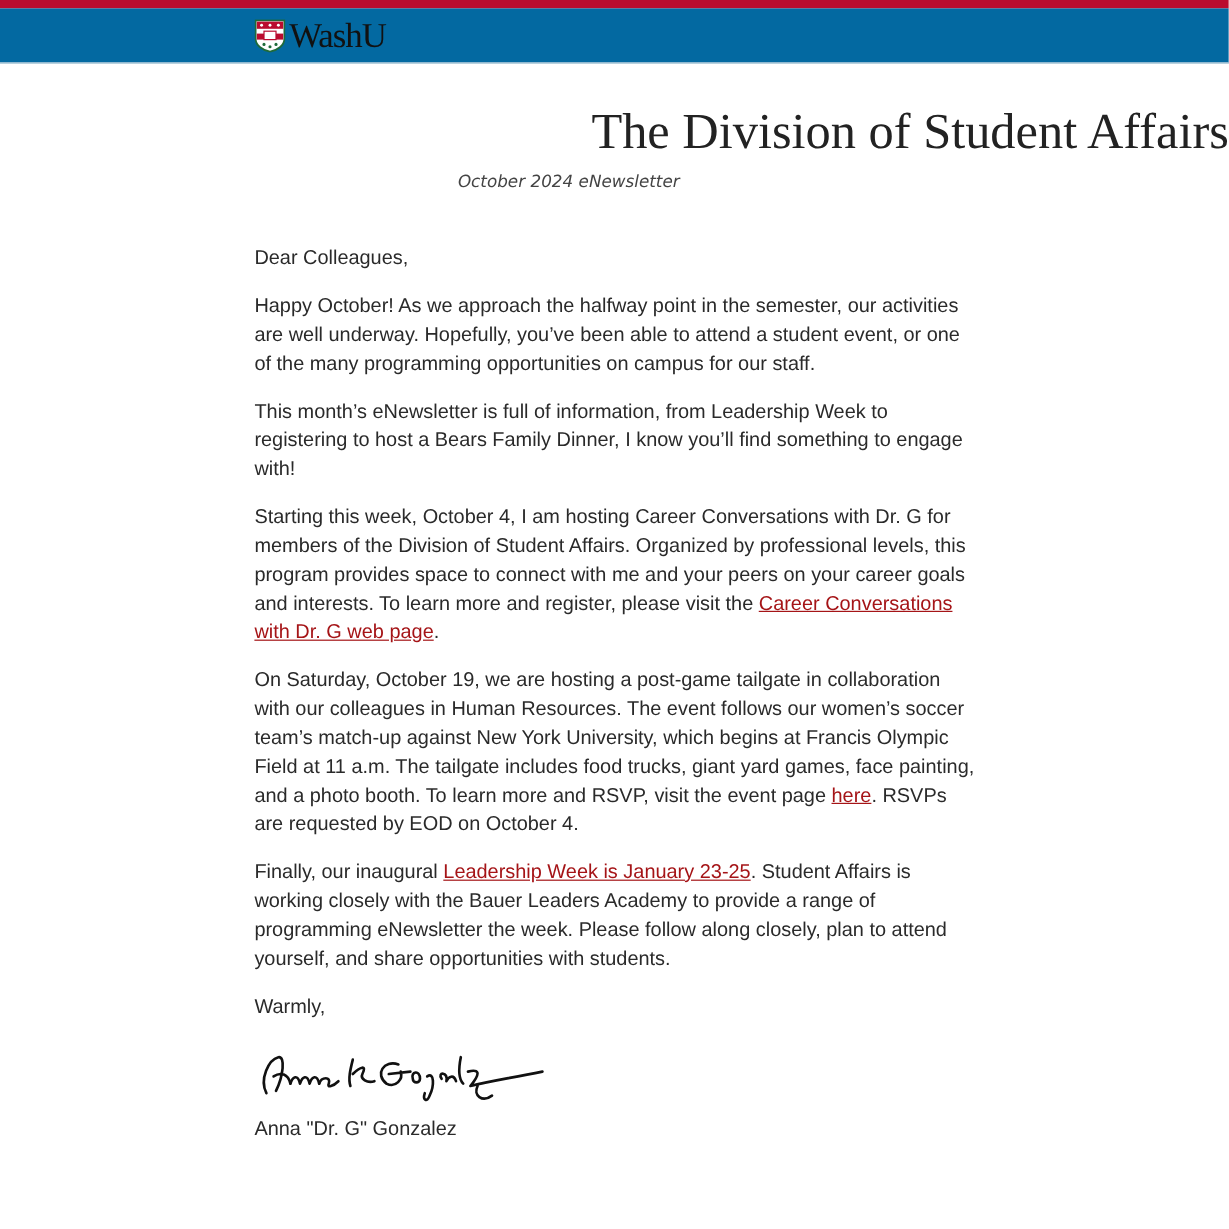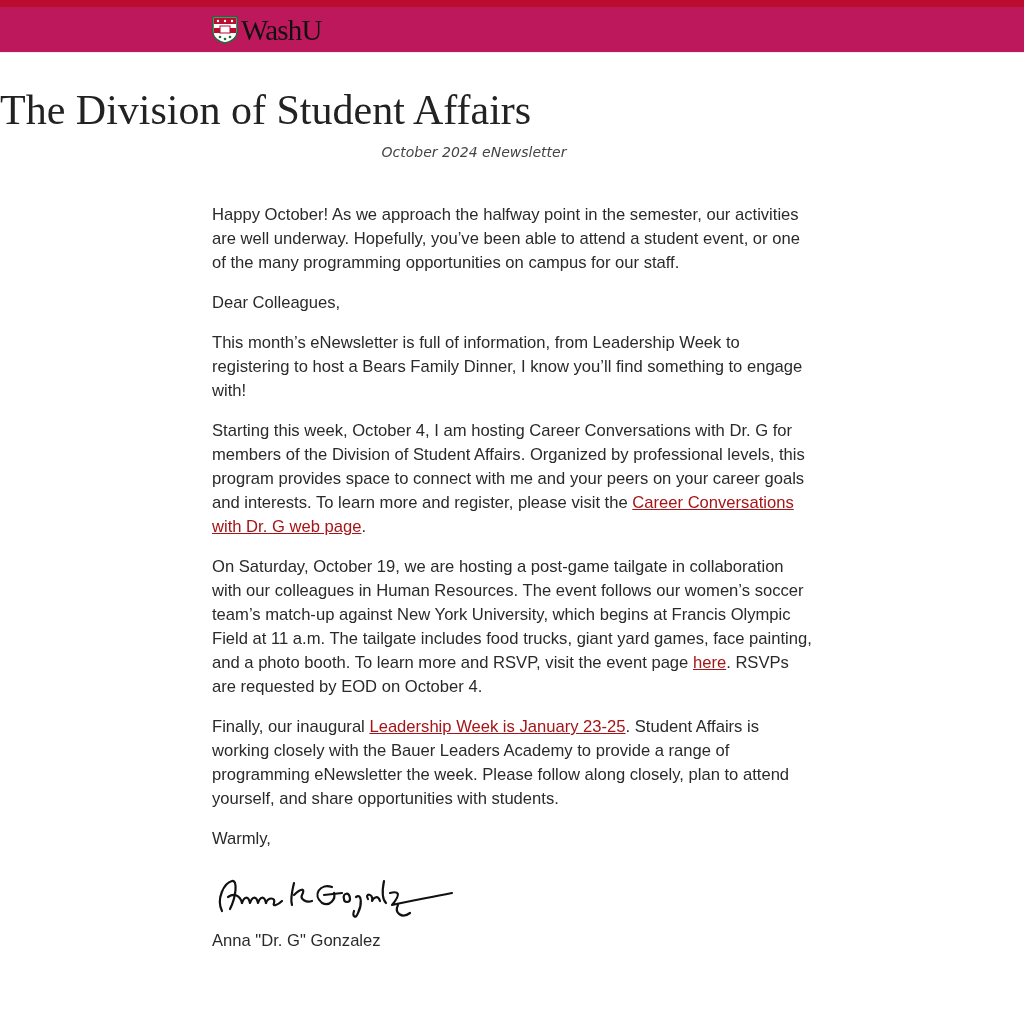--- a/index.html
+++ b/index.html
@@ -1,22 +1,22 @@
 <!DOCTYPE html>
 <html><head>
   <meta charset="utf-8">
   <style>
     html, body { margin: 0; padding: 0; background: #ffffff; }
     body { width: 1024px; height: 1024px; overflow: hidden; position: relative; }
     .top-bar { height: 7px; background: #ba0c2f; }
-    .header { height: 45px; background: #be185d; border-bottom: 1px solid #efefef; position: relative; }
+    .header { height: 45px; background: #0369a1; border-bottom: 1px solid #efefef; position: relative; }
     .logo { position: absolute; left: 212px; top: 9px; display: flex; align-items: center; }
     .logo-shield { width: 26px; height: 28px; display: block; }
     .logo-text { font-family: "Liberation Serif", "DejaVu Serif", serif; font-size: 29px; color: #111; margin-left: 3px; letter-spacing: -0.8px; line-height: 28px; }
-    .title { position: absolute; top: 84px; left: 0; width: 1024px; text-align: left; font-family: "Liberation Serif", "DejaVu Serif", serif; font-size: 42px; color: #222; margin: 0; font-weight: normal; line-height: 52px; }
+    .title { position: absolute; top: 84px; left: 0; width: 1024px; text-align: right; font-family: "Liberation Serif", "DejaVu Serif", serif; font-size: 42px; color: #222; margin: 0; font-weight: normal; line-height: 52px; }
     .subtitle { position: absolute; top: 144px; left: 0; width: 948px; text-align: center; font-family: "DejaVu Sans", "Liberation Sans", sans-serif; font-style: italic; font-size: 14px; color: #444; margin: 0; }
     .content { position: absolute; top: 203px; left: 212px; width: 602px; font-family: "Liberation Sans", "DejaVu Sans", sans-serif; font-size: 16.6px; line-height: 24px; color: #2a2a2a; }
     .content p { margin: 0 0 16px 0; }
     .content a { color: #a51417; text-decoration: underline; }
     .signature { display: block; margin-top: 18px; width: 250px; height: 56px; }
     .signer { margin-top: 4px; }
   </style>
 </head>
 <body>
 
@@ -36,22 +36,22 @@
         <circle cx="18" cy="21" r="1.3" fill="#1f6b3a"></circle>
     </svg>
     <span class="logo-text">WashU</span>
   </div>
 </div>
 
 <h1 class="title">The Division of Student Affairs</h1>
 <div class="subtitle">October 2024 eNewsletter</div>
 
 <div class="content">
+  <p>Dear Colleagues,</p>
   <p>Happy October! As we approach the halfway point in the semester, our activities are well underway. Hopefully, you’ve been able to attend a student event, or one of the many programming opportunities on campus for our staff.</p>
-  <p>Dear Colleagues,</p>
   <p>This month’s eNewsletter is full of information, from Leadership Week to registering to host a Bears Family Dinner, I know you’ll find something to engage with!</p>
   <p><span>Starting this week, October 4, I am hosting Career Conversations with Dr. G for members of the Division of Student Affairs. Organized by professional levels, this program provides space to connect with me and your peers on your career goals and interests. To learn more and register, please visit the </span><a href="#">Career Conversations with Dr. G web page</a><span>.</span></p>
   <p><span>On Saturday, October 19, we are hosting a post-game tailgate in collaboration with our colleagues in Human Resources. The event follows our women’s soccer team’s match-up against New York University, which begins at Francis Olympic Field at 11 a.m. The tailgate includes food trucks, giant yard games, face painting, and a photo booth. To learn more and RSVP, visit the event page </span><a href="#">here</a><span>. RSVPs are requested by EOD on October 4.</span></p>
   <p><span>Finally, our inaugural </span><a href="#">Leadership Week is January 23-25</a><span>. Student Affairs is working closely with the Bauer Leaders Academy to provide a range of programming eNewsletter the week. Please follow along closely, plan to attend yourself, and share opportunities with students.</span></p>
   <p style="margin-bottom:16px">Warmly,</p>
   <svg class="signature" viewBox="0 0 250 56" fill="none" stroke="#111" stroke-width="2.2" stroke-linecap="round" stroke-linejoin="round">
     <path d="M10 42 C4 30 12 14 20 12 C26 11 24 28 18 40 M16 28 C22 24 28 26 30 34"></path>
     <path d="M30 34 C32 28 36 26 38 34 C40 28 44 26 46 34 C48 28 52 26 54 34"></path>
     <path d="M54 34 C56 28 64 28 62 34 C60 38 66 36 70 32"></path>
     <path d="M82 14 C80 22 78 30 80 36 M82 26 C88 20 94 18 90 26 C88 30 94 34 100 32"></path>

